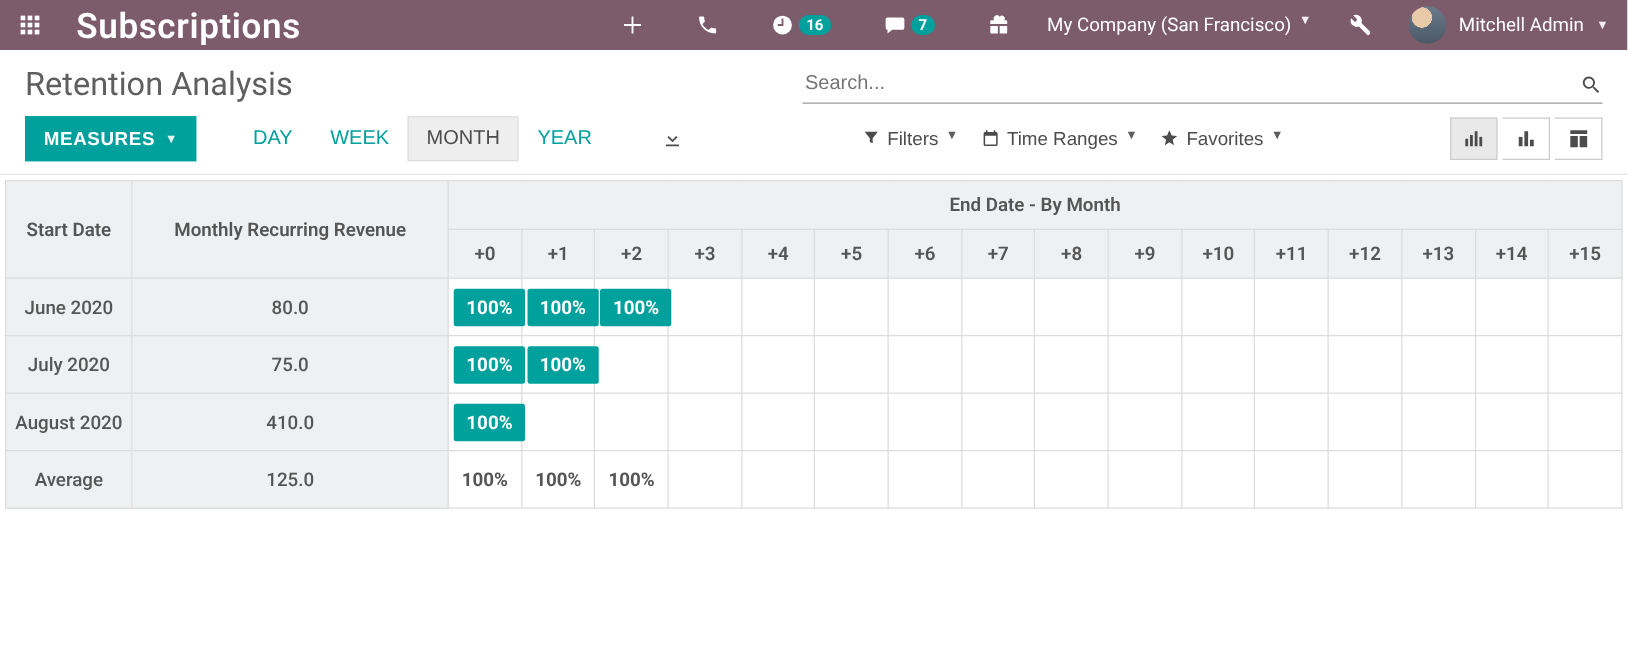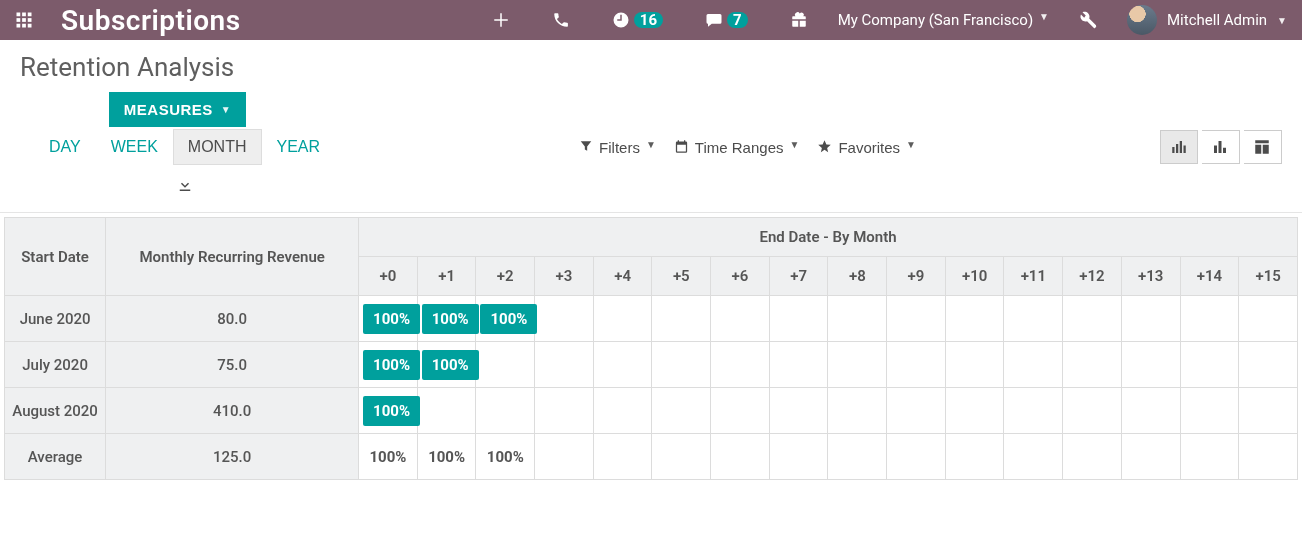--- a/index.html
+++ b/index.html
@@ -5,36 +5,36 @@
   * { box-sizing: border-box; margin: 0; padding: 0; }
   body { font-family: -apple-system, BlinkMacSystemFont, "Segoe UI", Roboto, "Helvetica Neue", Arial, sans-serif; font-size: 14px; color: #4c4c4c; background: #fff; }
   
   
   .topnav { background: #7c5b6b; height: 40px; display: flex; align-items: center; padding: 0 15px; color: #fff; }
   .topnav-left { display: flex; align-items: center; flex: 1; }
   .topnav-right { display: flex; align-items: center; gap: 18px; }
   .apps-icon { display:inline-flex; margin-right: 28px; cursor:pointer; }
   .brand { font-size: 28px; font-weight: 600; letter-spacing: 0.5px; margin-right: 40px; cursor:pointer; }
   .systray-icon { display:inline-flex; align-items:center; margin: 0 12px; font-size: 16px; cursor:pointer; position:relative; }
-  .badge { background:#00a09d; color:#fff; font-size:15px; font-weight:700; border-radius:10px; padding:1px 6px; margin-left:4px; line-height:14px; }
+  .badge { background:#00a09d; color:#fff; font-size:12px; font-weight:700; border-radius:10px; padding:1px 6px; margin-left:4px; line-height:14px; }
   .company { font-size:15px; cursor:pointer; display:flex; align-items:flex-start; gap:6px; }
   .avatar { width:30px; height:30px; border-radius:50%; background: radial-gradient(circle at 35% 30%, #e8c9a8 0 28%, transparent 29%), linear-gradient(#6b7b8c,#4a5866); display:inline-block; }
   .user { display:flex; align-items:center; gap:10px; font-size:15px; cursor:pointer; }
   .caret { font-size:10px; opacity:.9; }
   
   
   .cp { padding: 12px 20px 0 20px; display:flex; flex-direction:column; gap:10px; }
   .cp-row1 { display:flex; align-items:center; justify-content:space-between; }
   .breadcrumb { font-size: 26px; color:#5f5f5f; }
   .searchbox { flex:1; max-width:640px; margin-left:40px; display:flex; align-items:center; border-bottom:1px solid #9a9a9a; }
   .searchbox input { flex:1; border:none; outline:none; font-size:16px; padding:6px 2px; color:#555; background:transparent; }
   .mag { color:#4c4c4c; font-size:18px; cursor:pointer; }
   
   .cp-row2 { display:flex; align-items:center; justify-content:space-between; padding-bottom:10px; }
-  .cp-left { display:flex; align-items:center; gap:2px;flex-direction:column; }
+  .cp-left { display:flex; gap:16px; }
   .measures-btn { background:#00a09d; color:#fff; border:1px solid #00a09d; padding:8px 14px; font-size:15px; font-weight:700; letter-spacing:.5px; cursor:pointer; display:flex; align-items:center; gap:8px; }
   .interval-group { display:flex; margin-left:14px; }
   .interval-btn { border:1px solid transparent; background:#fff; color:#00a09d; font-size:16px; font-weight:500; padding:8px 14px; cursor:pointer; }
   .interval-btn.active { background:#eee; color:#4c4c4c; border:1px solid #ddd; }
   .download-btn { margin-left:14px; background:none; border:none; color:#4c4c4c; font-size:15px; cursor:pointer; padding:8px 10px; }
   
   .cp-mid { display:flex; align-items:center; gap:18px; color:#4c4c4c; font-size:15px; }
   .filter-btn { background:none; border:none; color:#4c4c4c; font-size:15px; cursor:pointer; display:inline-flex; gap:6px; }
   
   .cp-right { display:flex; align-items:center; gap:4px; }
@@ -121,20 +121,28 @@
       <span class="avatar"></span>
       <span>Mitchell Admin</span>
       <span class="caret">▼</span>
     </span>
   </div>
 </div>
 
 <div class="cp">
   <div class="cp-row1">
     <div class="breadcrumb">Retention Analysis</div>
+    <div class="searchbox">
+      <input type="text" placeholder="Search..." style="">
+      <span class="mag">
+        <svg class="svg-i" viewBox="0 0 24 24">
+            <path d="M15.5 14h-.8l-.3-.3a6.5 6.5 0 10-.7.7l.3.3v.8l5 5 1.5-1.5-5-5zM9.5 14A4.5 4.5 0 119.5 5a4.5 4.5 0 010 9z"></path>
+          </svg>
+      </span>
+    </div>
   </div>
   <div class="cp-row2">
     <div class="cp-left">
       <button class="measures-btn">
         <span>MEASURES</span>
         <span class="caret">▼</span>
       </button>
       <div class="interval-group">
         <button class="interval-btn">DAY</button>
         <button class="interval-btn">WEEK</button>

